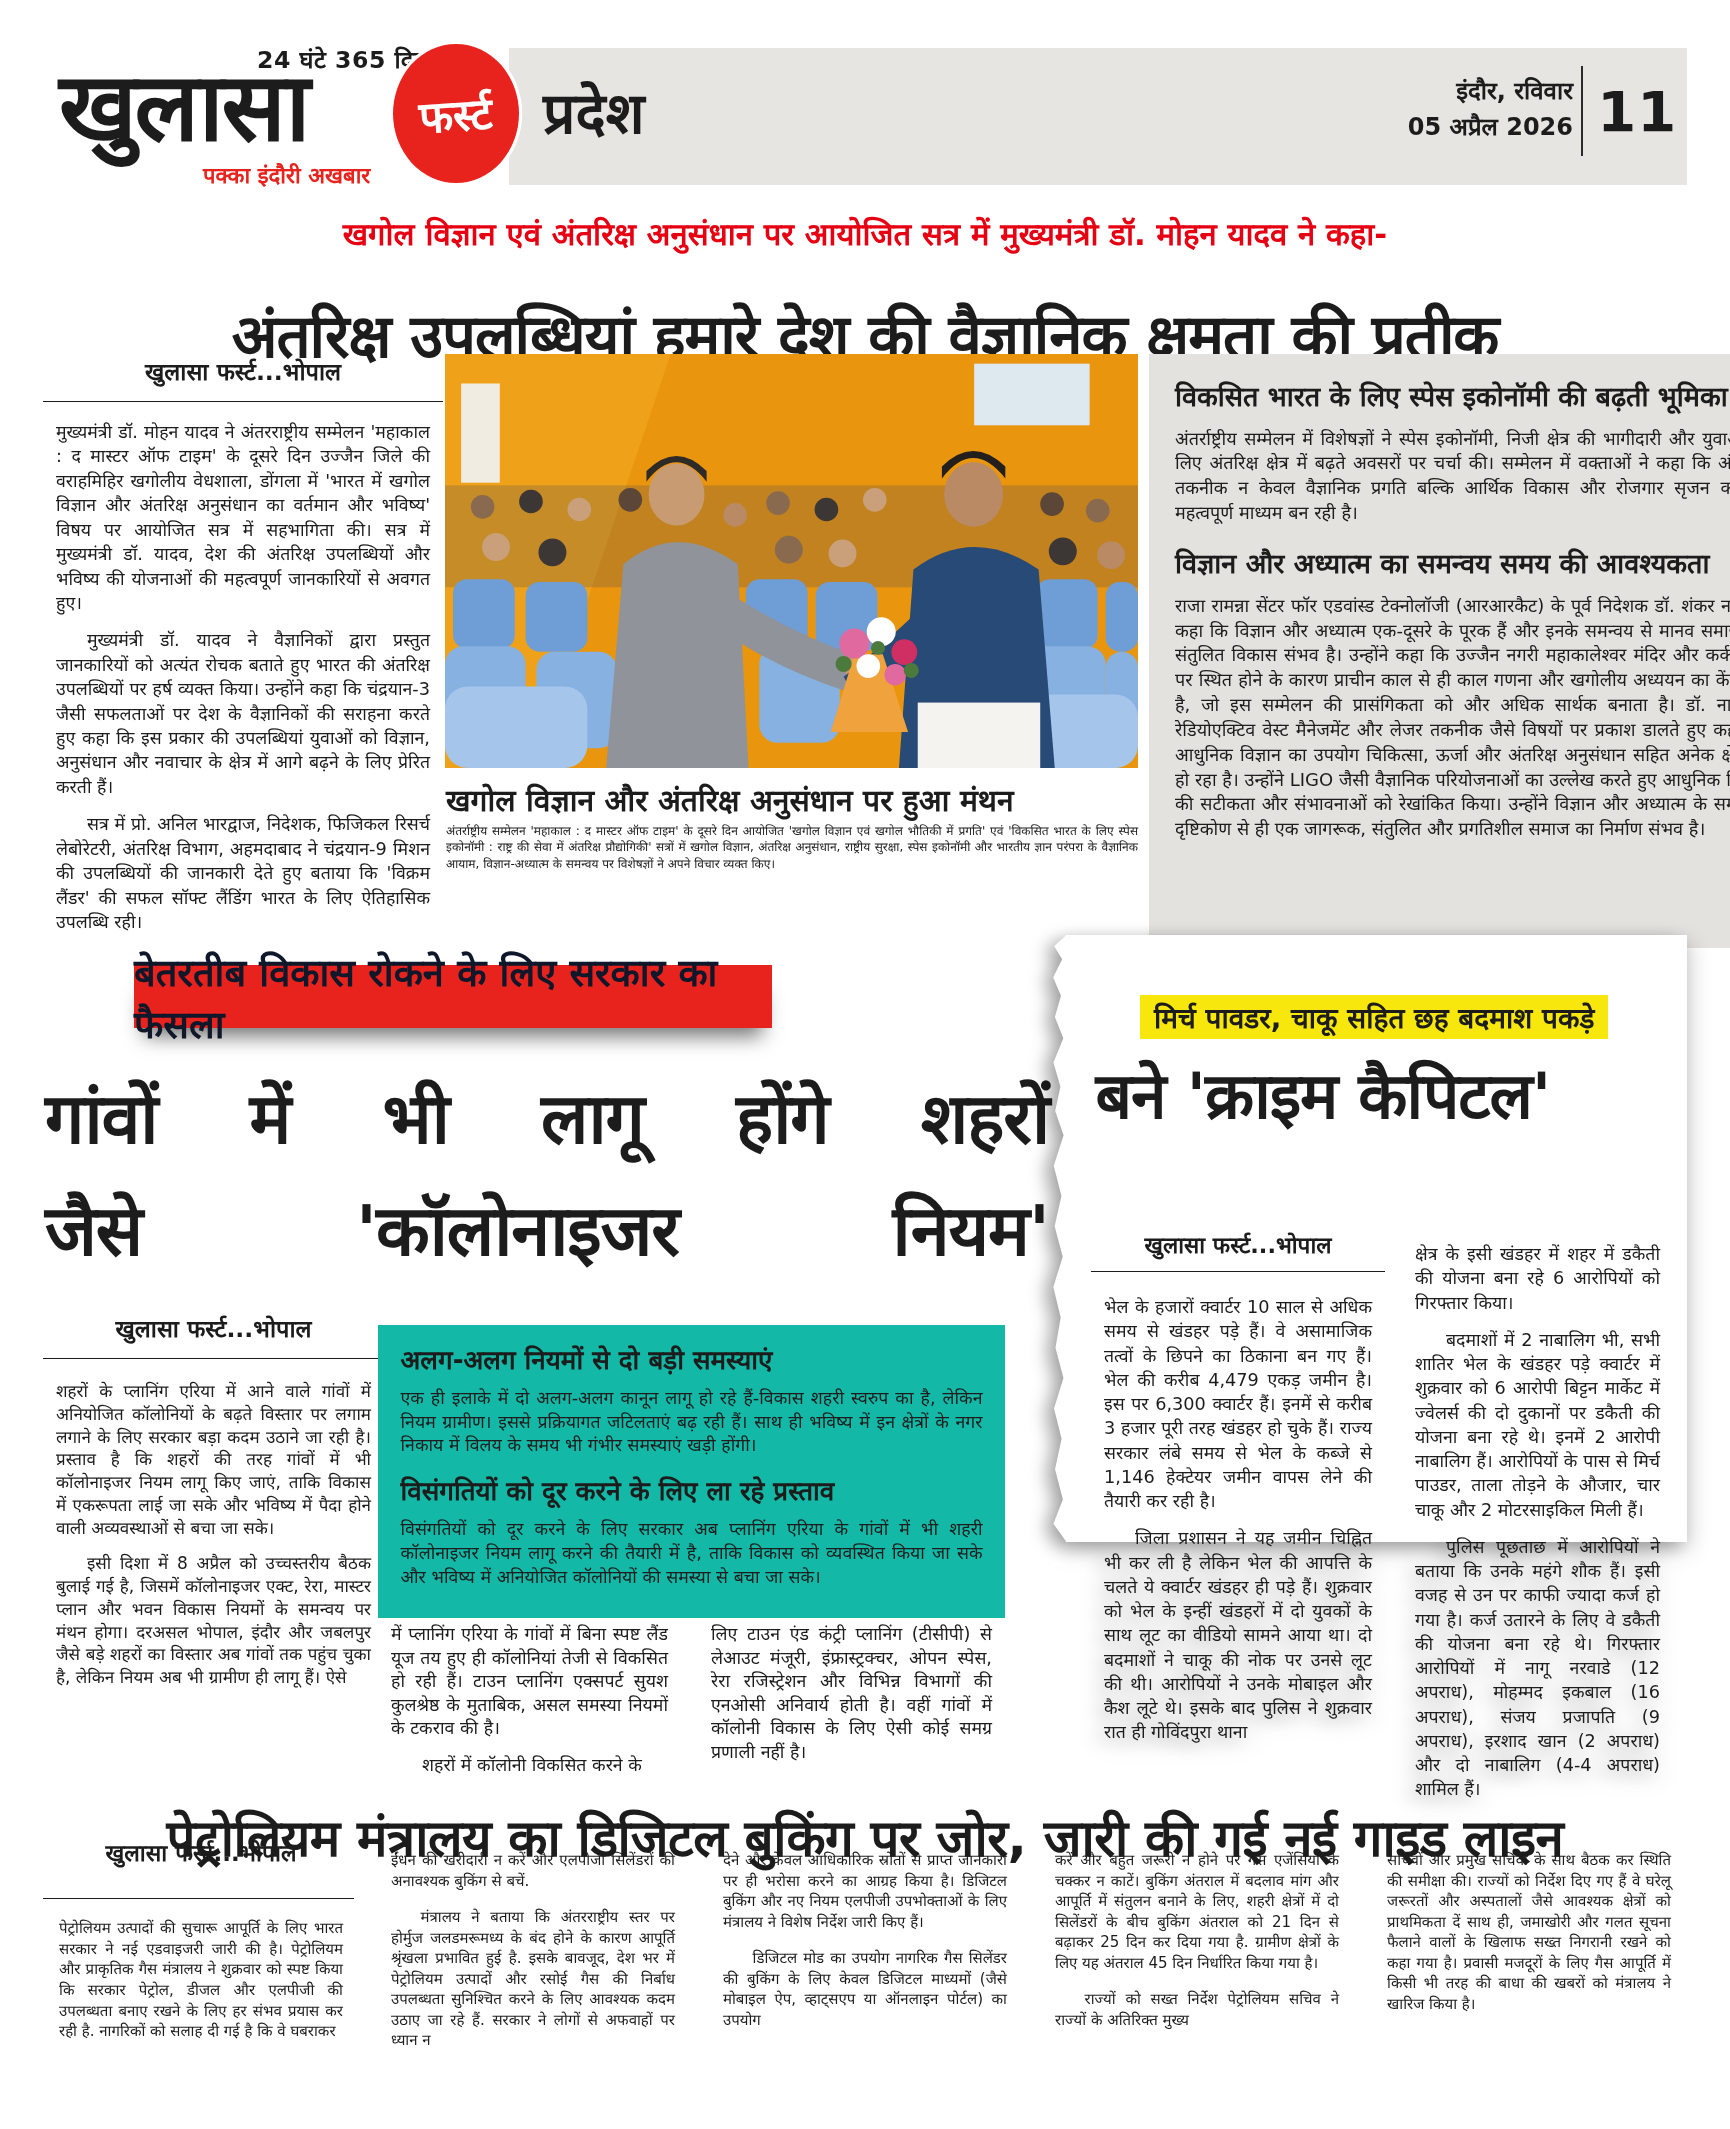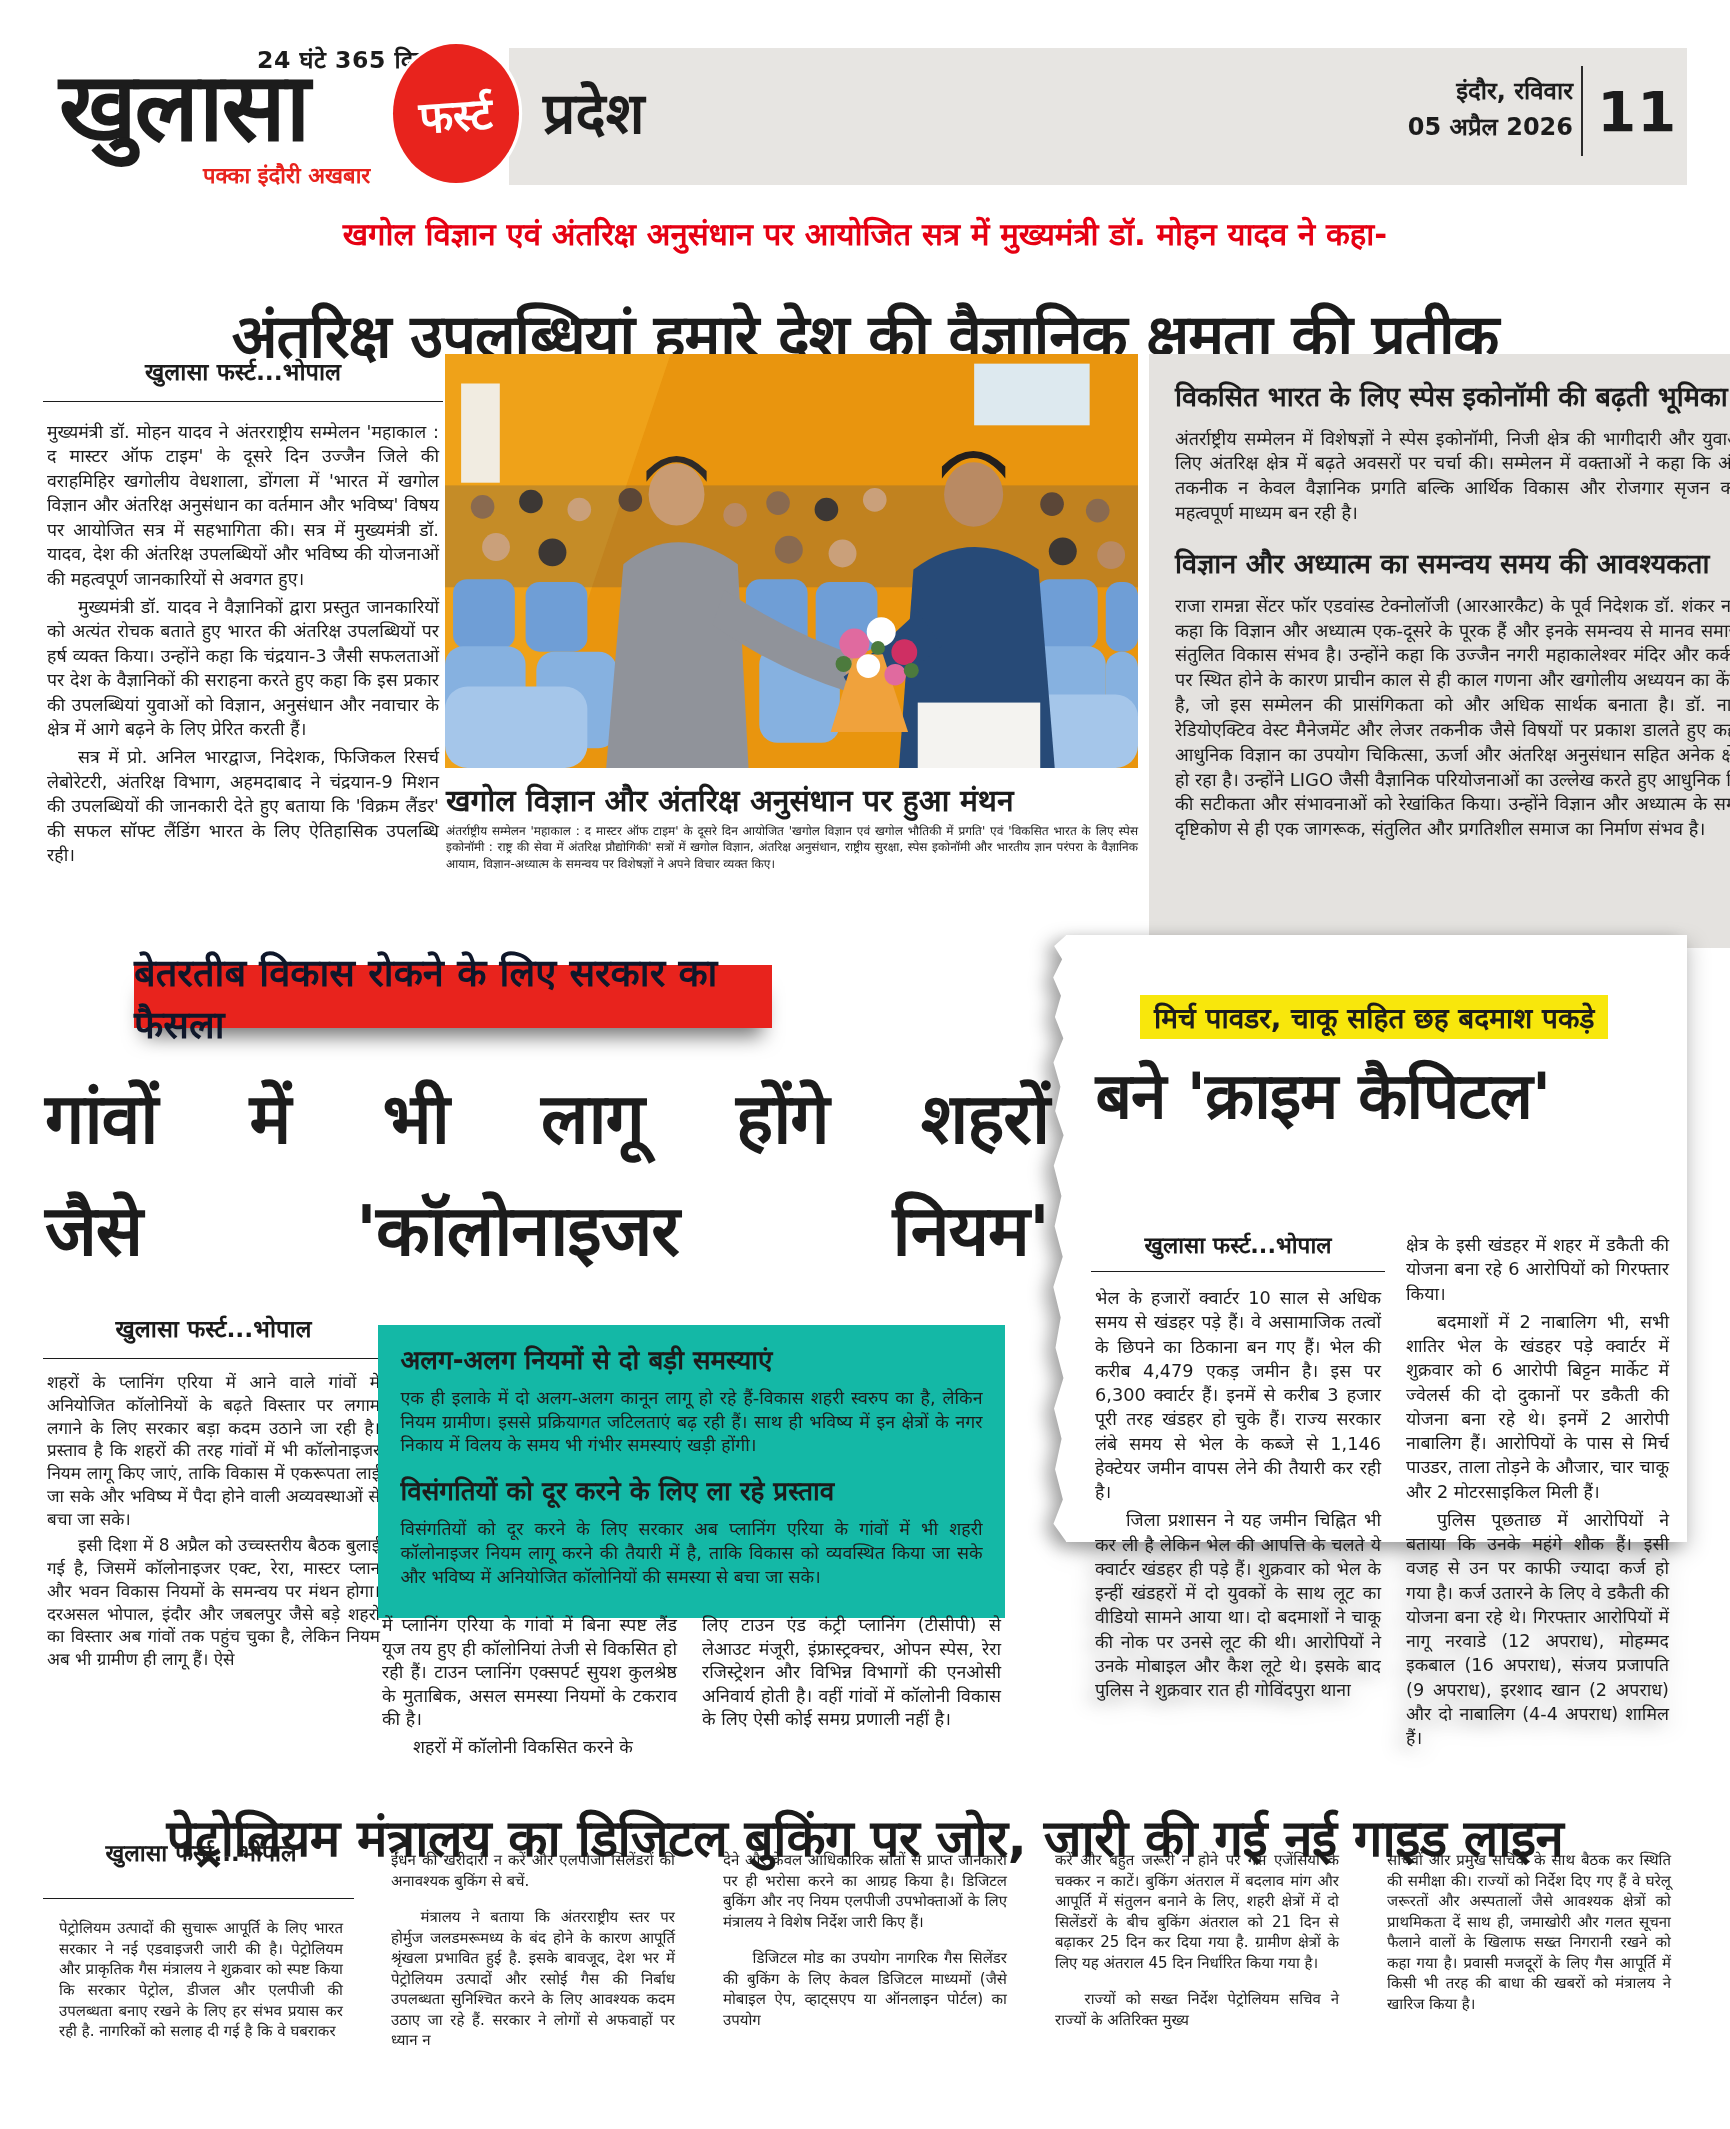--- a/index.html
+++ b/index.html
@@ -20,21 +20,21 @@
   .logo-circle span{color:#fff;font-size:44px;font-weight:900;transform:rotate(-4deg);}
   .section-title{position:absolute;left:500px;top:32px;font-size:57px;font-weight:900;}
   .date-block{position:absolute;right:114px;top:33px;text-align:right;font-size:24px;font-weight:bold;line-height:1.5;}
   .pagenum-wrap{position:absolute;right:9.7px;top:26px;display:flex;align-items:center;gap:14px;}
   .vline{width:2.1px;height:90px;background:#2a2a2a;}
   .page-num{font-size:56px;font-weight:bold;letter-spacing:1.1px;}
 
   
   .kicker-red{color:#e60012;font-weight:bold;}
   .byline{text-align:center;font-weight:bold;font-size:23.6px;padding-bottom:14px;border-bottom:1.6px solid #1c1c1c;margin:0 0 18px;}
-  .body-text p{font-size:17.7px;line-height:1.38;text-align:justify;margin:4px;}
+  .body-text p{font-size:17.7px;line-height:1.38;text-align:justify;margin:13px;}
   .body-text p.indent{text-indent:31px;}
 
   
   .lead-kicker{position:absolute;top:212px;left:0;width:100%;text-align:center;font-size:31px;}
   .lead-headline{position:absolute;top:253px;left:43px;right:43px;text-align:center;font-size:60px;font-weight:900;letter-spacing:-1.1px;}
   .lead-left{position:absolute;left:43px;top:355px;width:400px;}
   .photo{position:absolute;left:445px;top:354px;width:693px;height:414px;}
   .photo svg{display:block;width:100%;height:100%;}
   .caption-title{position:absolute;left:446px;top:779px;font-size:30px;font-weight:900;}
   .caption-text{position:absolute;left:446px;top:823px;width:692px;}

